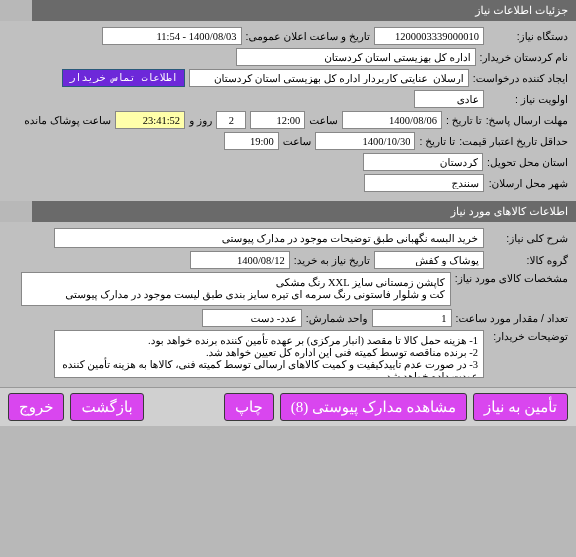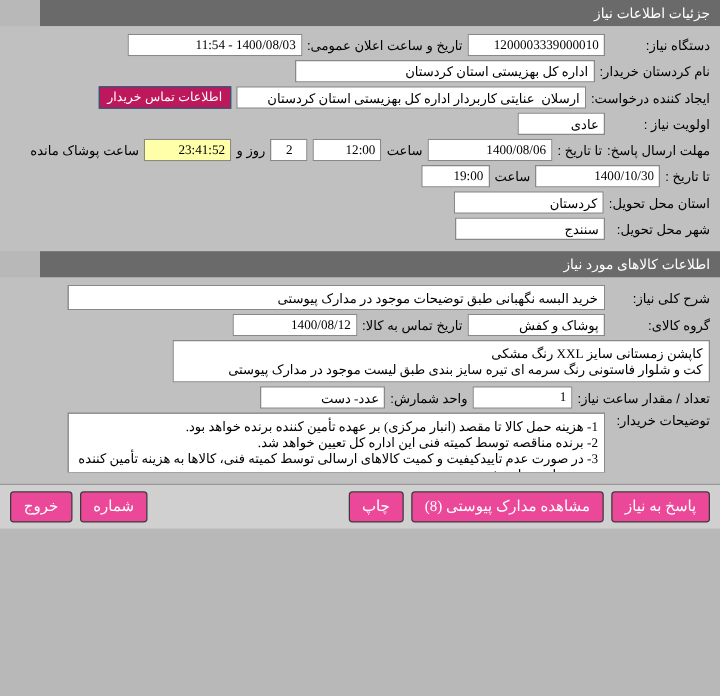--- a/index.html
+++ b/index.html
@@ -43,26 +43,26 @@
   height: 18px;
 }
 .w-long { width: 240px; }
 .w-sdate { width: 140px; }
 .w-date { width: 100px; }
 .w-time { width: 55px; }
 .w-days { width: 30px; text-align: center; }
 .w-count { width: 70px; }
 .yellow { background: #ffffaa; }
 .btn-small {
-  background: #be185d;
+  background: #6d28d9;
   color: #fff;
   border: 1px solid #2a5a7a;
   padding: 2px 6px;
   font-size: 10px;
-  font-family: Liberation Sans, sans-serif;
+  font-family: Liberation Mono, monospace;
   cursor: pointer;
 }
 .textarea {
   border: 1px solid #888;
   background: #fff;
   padding: 3px 5px;
   font-family: Tahoma;
   font-size: 10.5px;
   width: 430px;
   resize: none;
@@ -71,25 +71,25 @@
 .ta-2 { height: 34px; }
 .ta-3 { height: 48px; }
 .footer {
   background: #d0d0d0;
   padding: 5px 8px;
   display: flex;
   gap: 6px;
   border-top: 1px solid #999;
 }
 .footer-btn {
-  background: #ec4899;
+  background: #d946ef;
   color: #fff;
   border: 1px solid #3a3a3a;
   padding: 4px 10px;
-  font-size: 12px;
+  font-size: 15px;
   font-family: Tahoma;
   cursor: pointer;
   border-radius: 3px;
 }
 .spacer { flex: 1; }
 </style>
 </head>
 <body>
 
 <div class="section-header">جزئیات اطلاعات نیاز</div>
@@ -125,75 +125,77 @@
     <input class="text-input w-date" value="1400/08/06" style="">
     <span class="lbl lbl-sm">ساعت</span>
     <input class="text-input w-time" value="12:00" style="">
     <input class="text-input w-days" value="2" style="">
     <span class="lbl lbl-sm">روز و</span>
     <input class="text-input w-count yellow" value="23:41:52" style="">
     <span class="lbl lbl-sm">ساعت پوشاک مانده</span>
   </div>
 
   <div class="row">
+    <span class="lbl">حداقل تاریخ اعتبار قیمت:</span>
     <span class="lbl lbl-sm">تا تاریخ :</span>
     <input class="text-input w-date" value="1400/10/30" style="">
     <span class="lbl lbl-sm">ساعت</span>
     <input class="text-input w-time" value="19:00" style="">
   </div>
 
   <div class="row">
     <span class="lbl">استان محل تحویل:</span>
     <input class="text-input" style="width: 120px;" value="کردستان">
   </div>
 
   <div class="row">
-    <span class="lbl">شهر محل تحویل:</span>
+    <span class="lbl">شهر محل ارسلان:</span>
     <input class="text-input" style="width: 120px;" value="سنندج">
   </div>
 
 </div>
 
 <div class="section-header">اطلاعات کالاهای مورد نیاز</div>
 
 <div class="form-area">
 
   <div class="row">
     <span class="lbl">شرح کلی نیاز:</span>
     <textarea class="textarea ta-1" style="">خرید البسه نگهبانی طبق توضیحات موجود در مدارک پیوستی</textarea>
   </div>
 
   <div class="row">
-    <span class="lbl">گروه کالای:</span>
+    <span class="lbl">گروه کالا:</span>
     <input class="text-input" style="width: 110px;" value="پوشاک و کفش">
-    <span class="lbl lbl-sm">تاریخ تماس به کالا:</span>
+    <span class="lbl lbl-sm">تاریخ نیاز به خرید:</span>
     <input class="text-input w-date" value="1400/08/12" style="">
   </div>
 
   <div class="row" style="align-items:flex-start">
+    <span class="lbl">مشخصات کالای مورد نیاز:</span>
     <textarea class="textarea ta-2" style="">کاپشن زمستانی سایز XXL رنگ مشکی
 کت و شلوار فاستونی رنگ سرمه ای تیره سایز بندی طبق لیست موجود در مدارک پیوستی</textarea>
   </div>
 
   <div class="row">
-    <span class="lbl">تعداد / مقدار ساعت نیاز:</span>
+    <span class="lbl">تعداد / مقدار مورد ساعت:</span>
     <input class="text-input" style="width: 80px;" value="1">
     <span class="lbl lbl-sm">واحد شمارش:</span>
     <input class="text-input" style="width: 100px;" value="عدد- دست">
   </div>
 
   <div class="row" style="align-items:flex-start">
     <span class="lbl">توضیحات خریدار:</span>
     <textarea class="textarea ta-3" style="">1- هزینه حمل کالا تا مقصد (انبار مرکزی) بر عهده تأمین کننده برنده خواهد بود.
 2- برنده مناقصه توسط کمیته فنی این اداره کل تعیین خواهد شد.
 3- در صورت عدم تاییدکیفیت و کمیت کالاهای ارسالی توسط کمیته فنی، کالاها به هزینه تأمین کننده عودت داده خواهد شد.</textarea>
   </div>
 
 </div>
 
 <div class="footer">
-  <button class="footer-btn">پاسخ به نیاز</button>
+  <button class="footer-btn">تأمین به نیاز</button>
   <button class="footer-btn">مشاهده مدارک پیوستی (8)</button>
   <button class="footer-btn">چاپ</button>
   <div class="spacer"></div>
-  <button class="footer-btn">شماره</button>
+  <button class="footer-btn">بازگشت</button>
   <button class="footer-btn">خروج</button>
 </div>
 
 </body></html>

